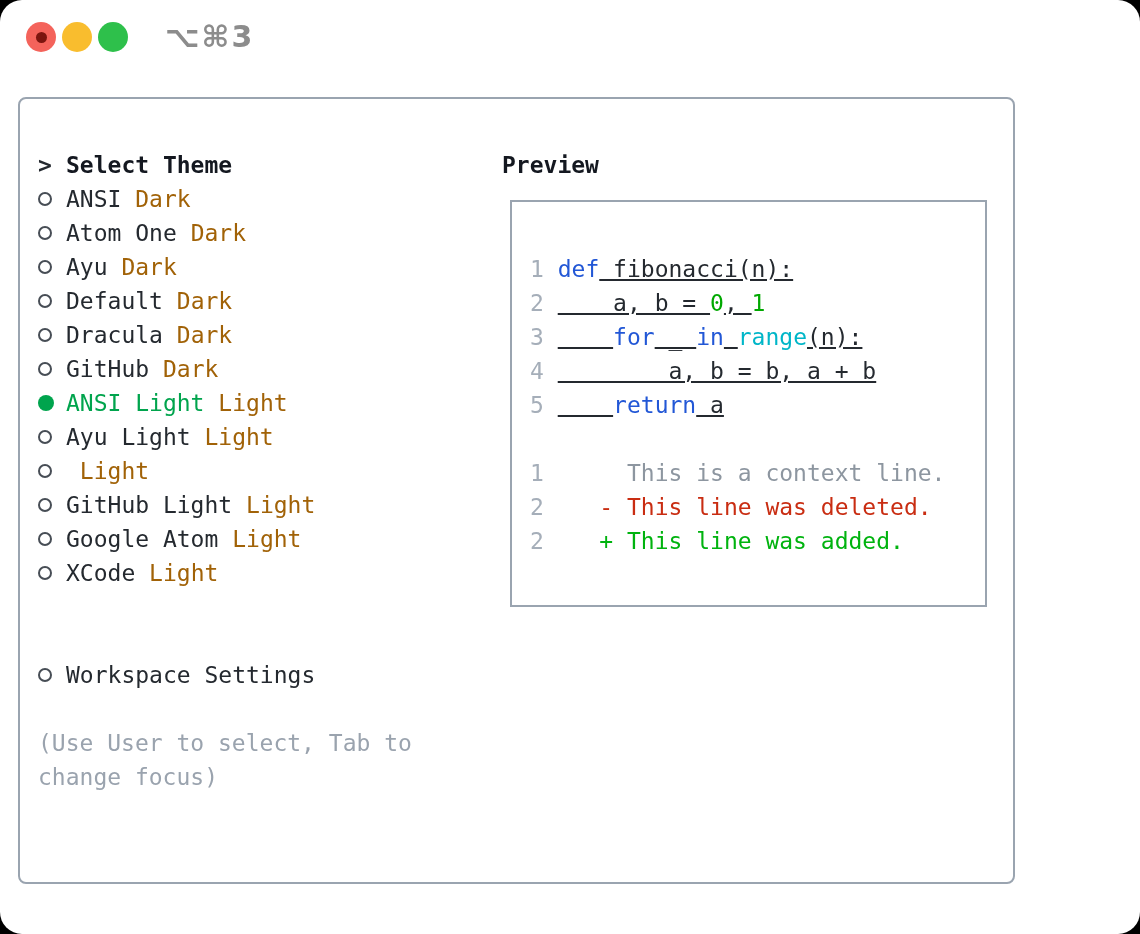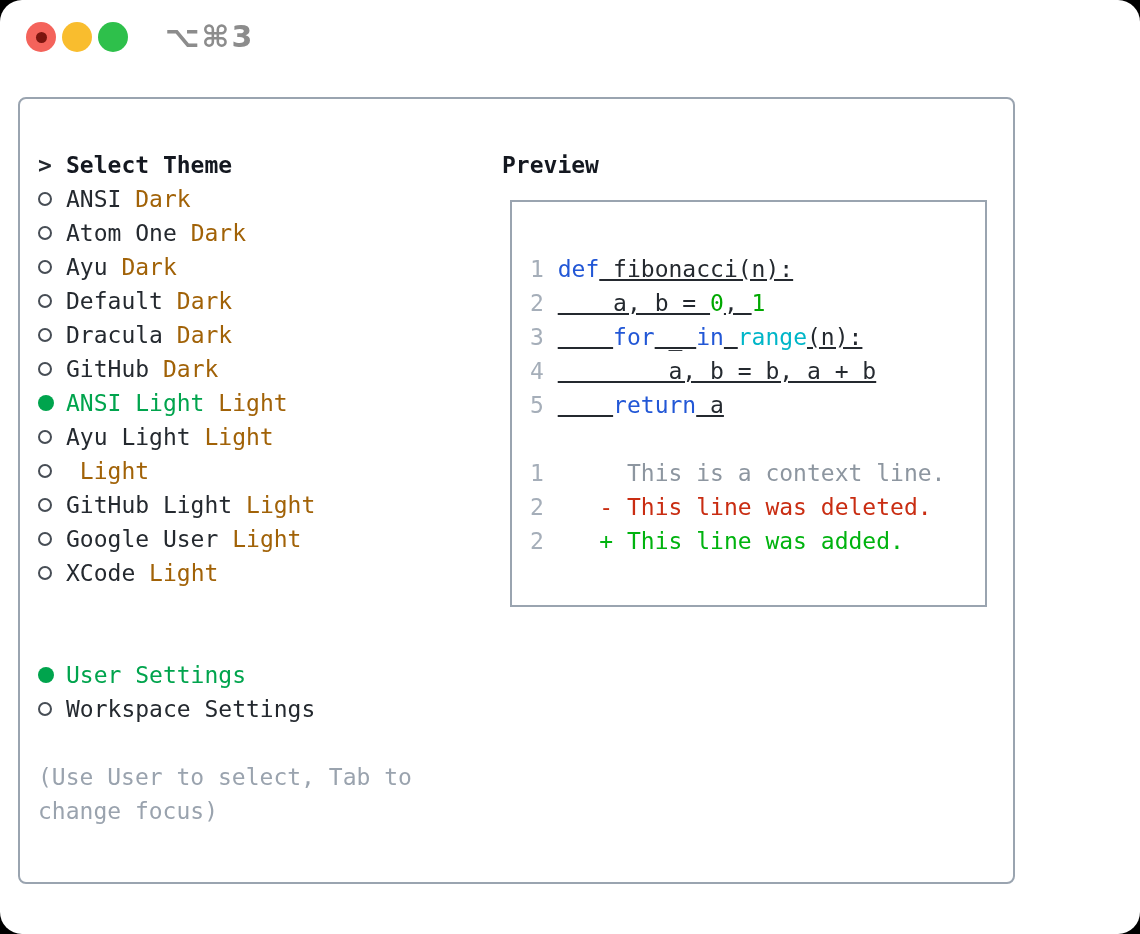--- a/index.html
+++ b/index.html
@@ -118,34 +118,30 @@
       <div class="row">
         <span class="marker"><span class="ring"></span></span>
         <span> </span><span class="muted">Light</span>
       </div>
       <div class="row">
         <span class="marker"><span class="ring"></span></span>
         <span>GitHub Light</span><span> </span><span class="muted">Light</span>
       </div>
       <div class="row">
         <span class="marker"><span class="ring"></span></span>
-        <span>Google User</span><span> </span><span class="muted">Light</span>
+        <span>Google Atom</span><span> </span><span class="muted">Light</span>
       </div>
       <div class="row">
         <span class="marker"><span class="ring"></span></span>
         <span>XCode</span><span> </span><span class="muted">Light</span>
       </div>
 
       <div class="spacer"></div>
       <div class="spacer"></div>
 
-      <div class="row">
-        <span class="marker"><span class="dot"></span></span>
-        <span class="sel">User Settings</span>
-      </div>
       <div class="row">
         <span class="marker"><span class="ring"></span></span>
         <span>Workspace Settings</span>
       </div>
 
       <div class="spacer"></div>
 
       <div class="help"><div class="row" style="height:34px">(Use User to select, Tab to</div><div class="row" style="height:34px">change focus)</div></div>
     </div>
 

